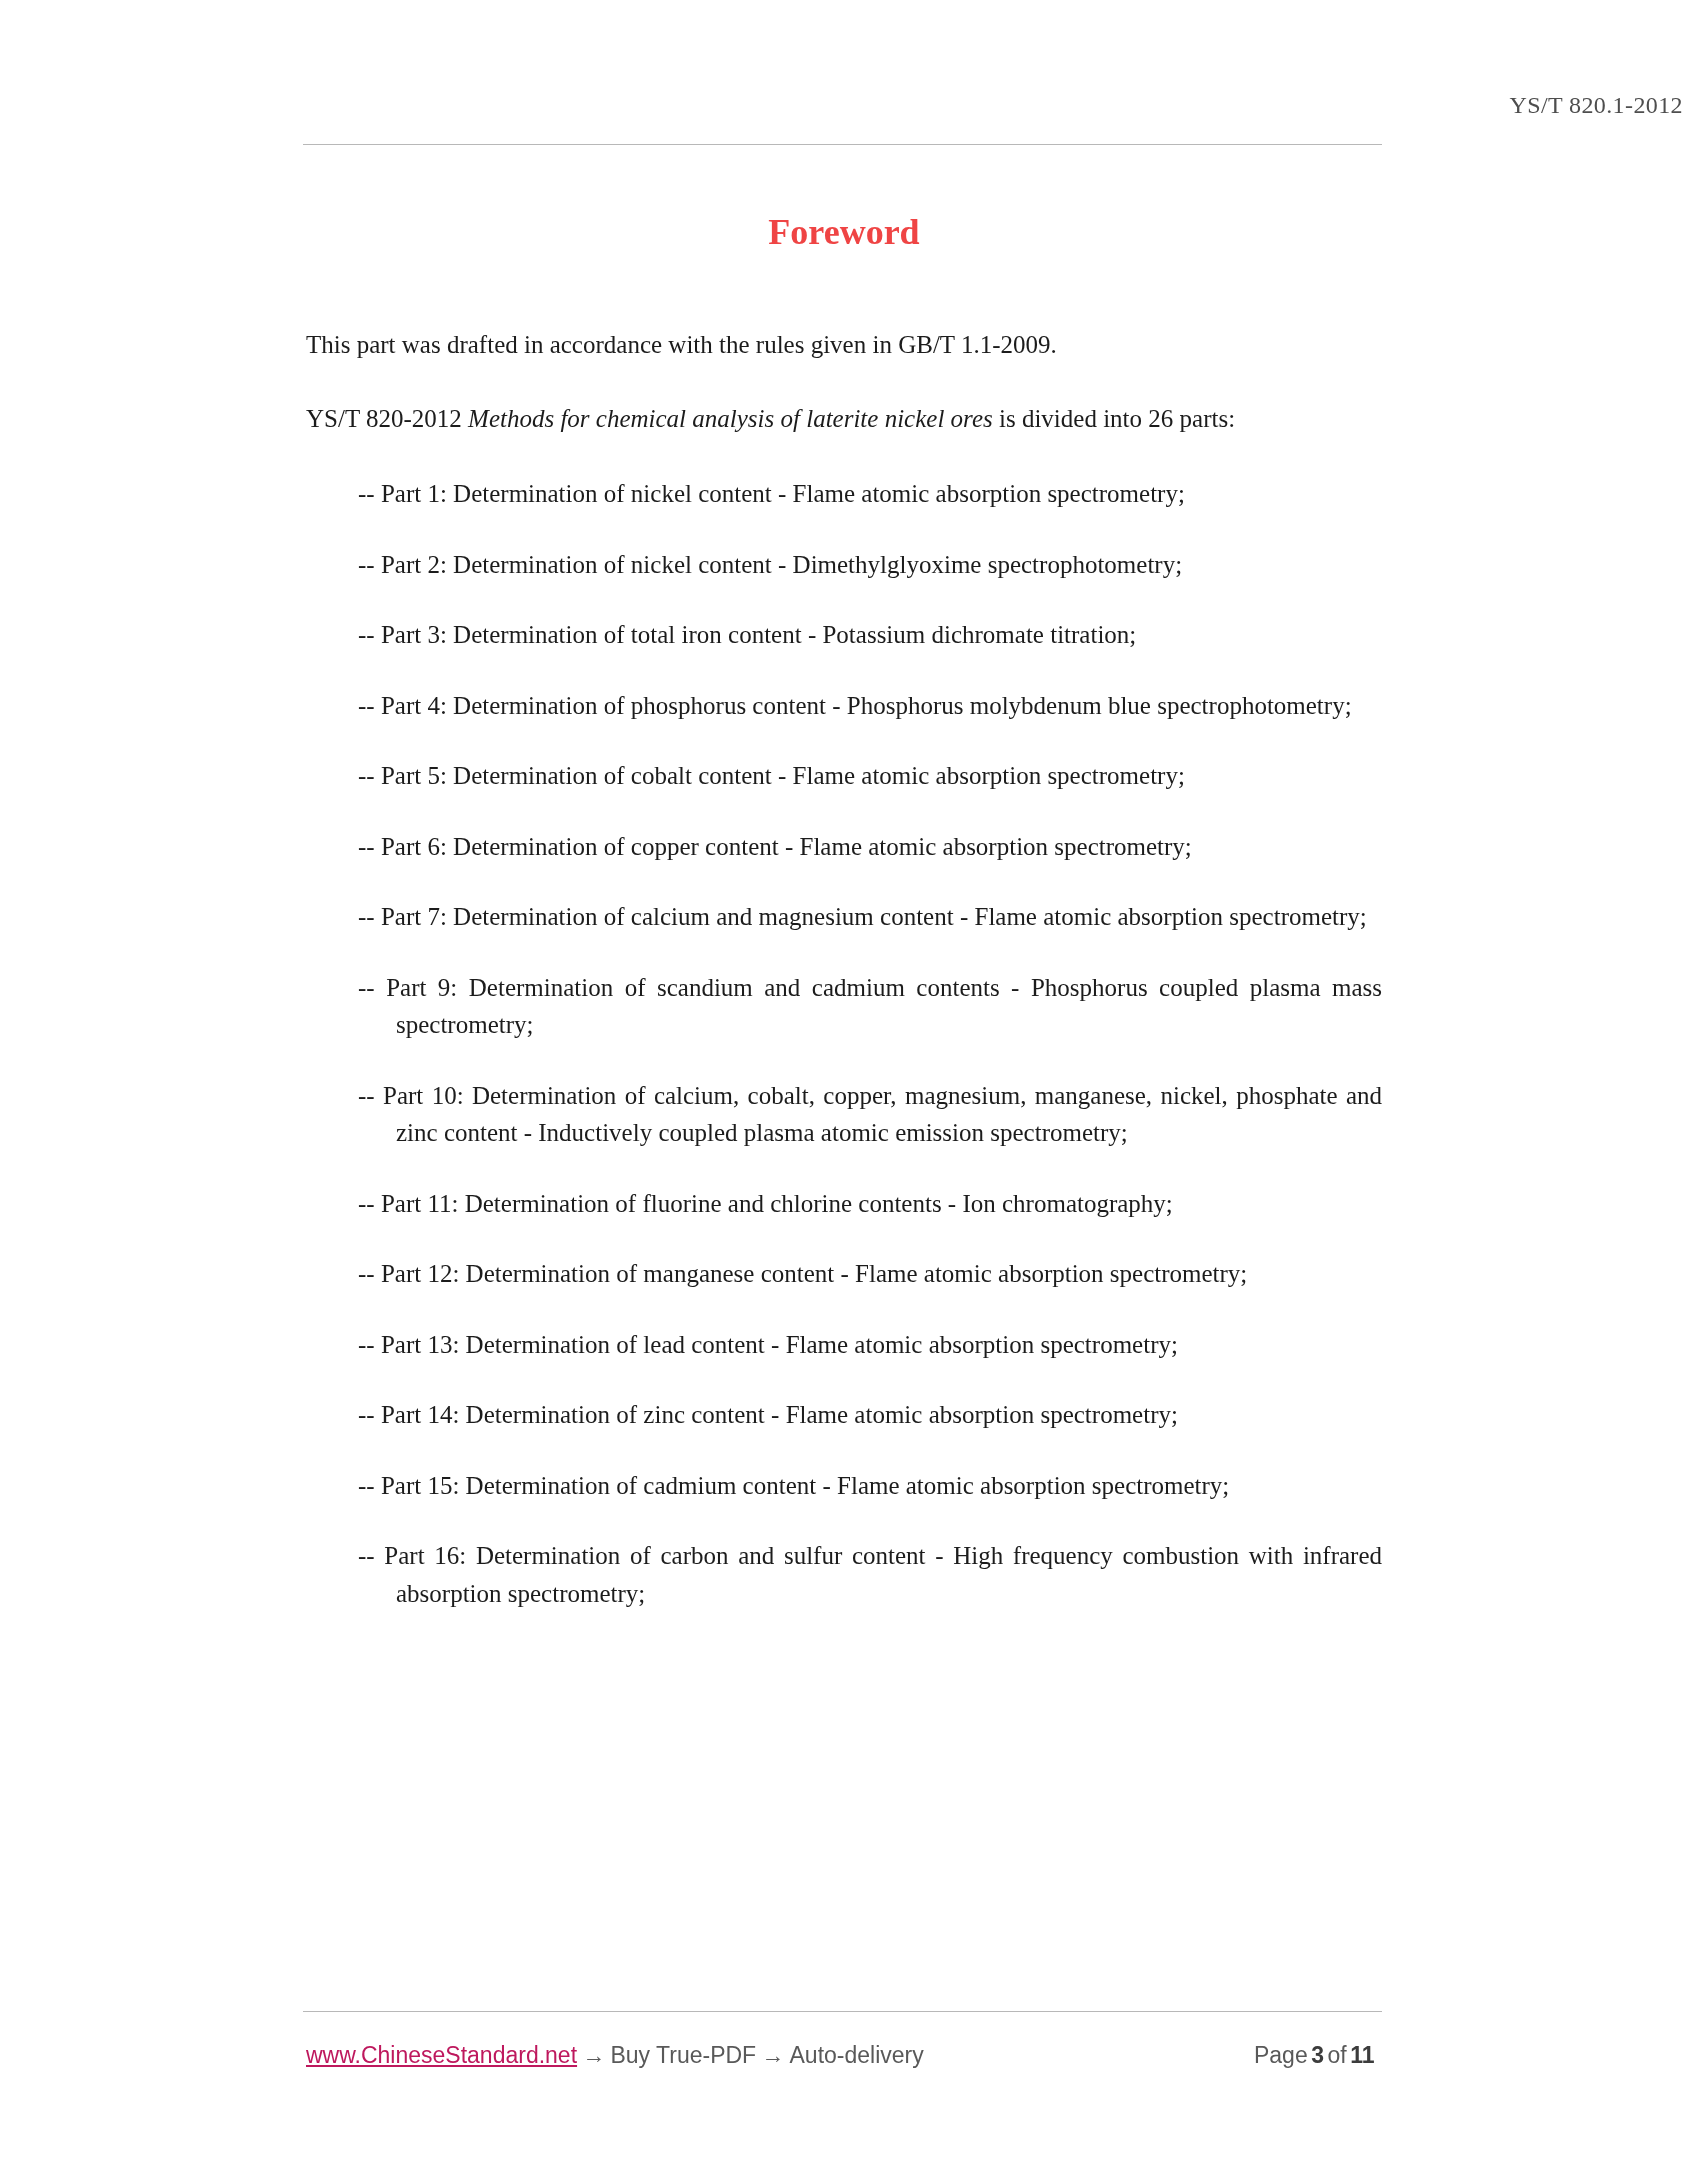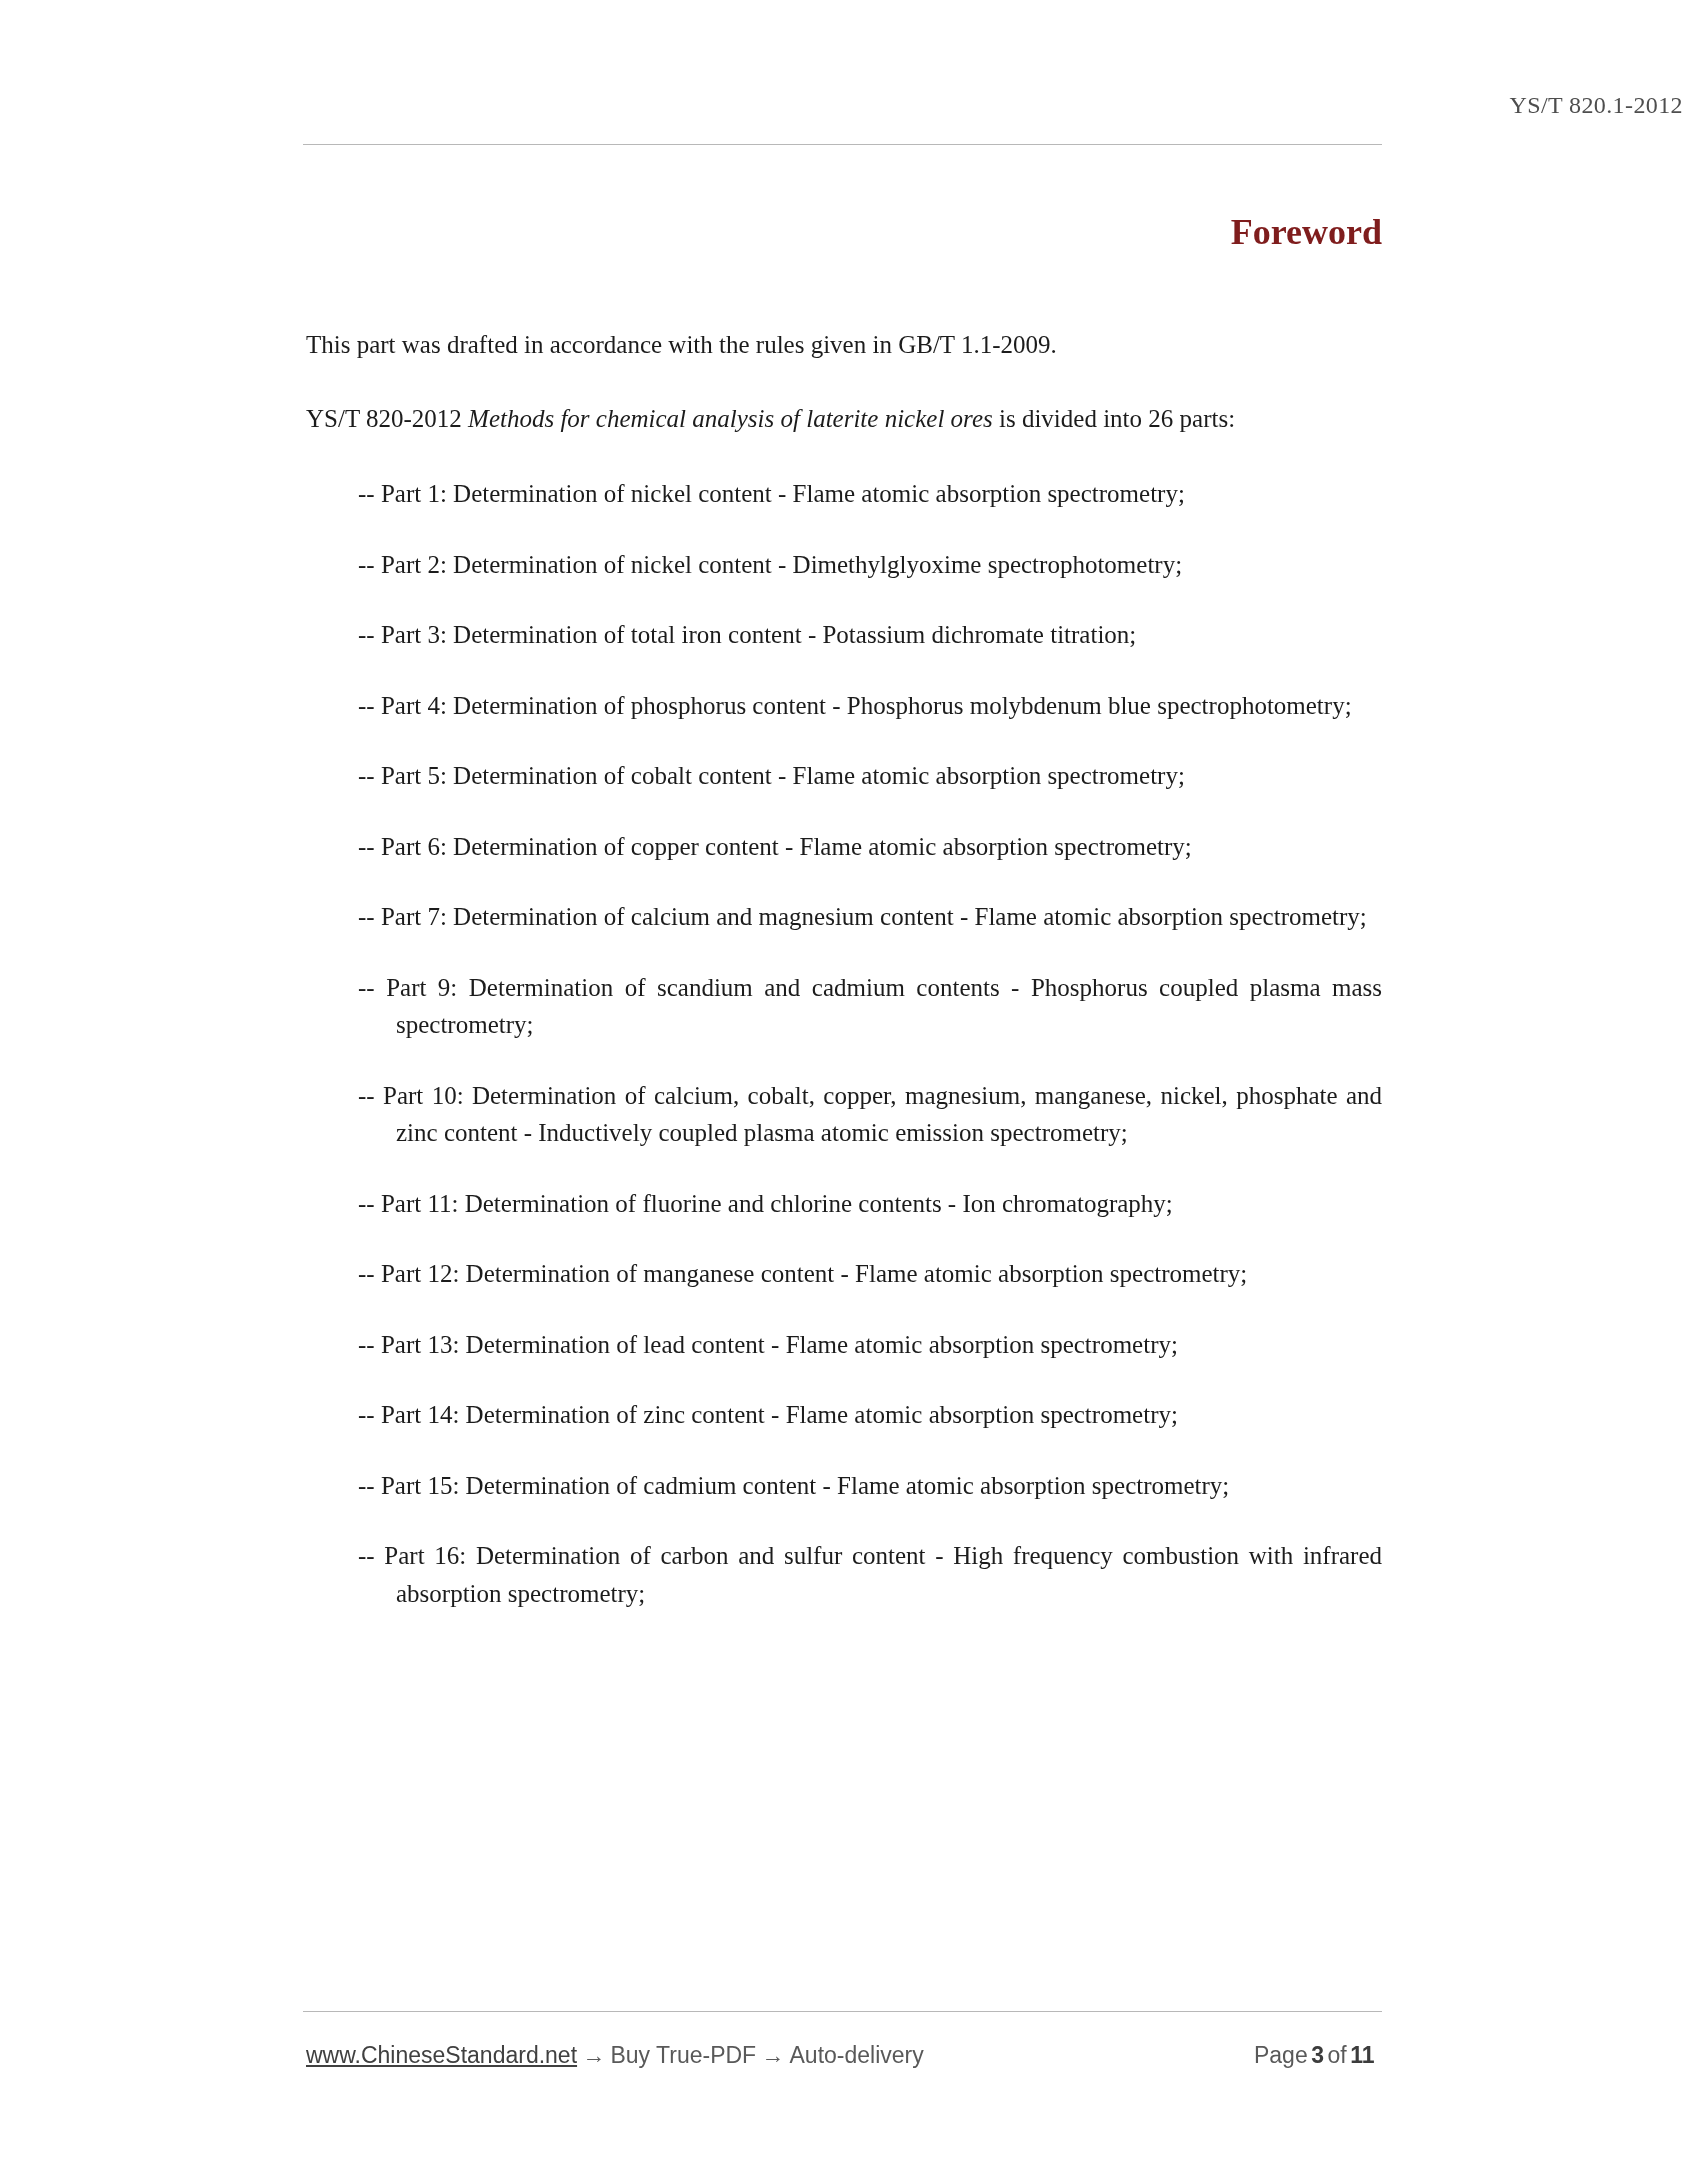--- a/index.html
+++ b/index.html
@@ -34,24 +34,24 @@
     border-top: 0.9px solid #b8b8b8;
     height: 0;
   }
   .content {
     position: absolute;
     top: 144px;
     left: 306px;
     width: 1076px;
   }
   .doc-title {
-    text-align: right;
+    text-align: center;
     font-size: 36px;
     font-weight: bold;
-    color: #7f1d1d;
+    color: #ef4444;
     margin: 67px 0 0 0;
   }
   .para {
     font-size: 25px;
     line-height: 1.5;
     margin: 0;
   }
   .para-1 {
     margin-top: 73px;
   }
@@ -89,21 +89,21 @@
     justify-content: space-between;
     align-items: baseline;
     font-family: "Liberation Sans", sans-serif;
     font-size: 23px;
     color: #595959;
   }
   .footer-left {
     white-space: nowrap;
   }
   .footer-link {
-    color: #404040;
+    color: #be185d;
     text-decoration: underline;
     cursor: pointer;
   }
   .footer-arrow {
     padding: 0 5.2px;
     color: #595959;
   }
   .footer-right {
     white-space: nowrap;
   }

